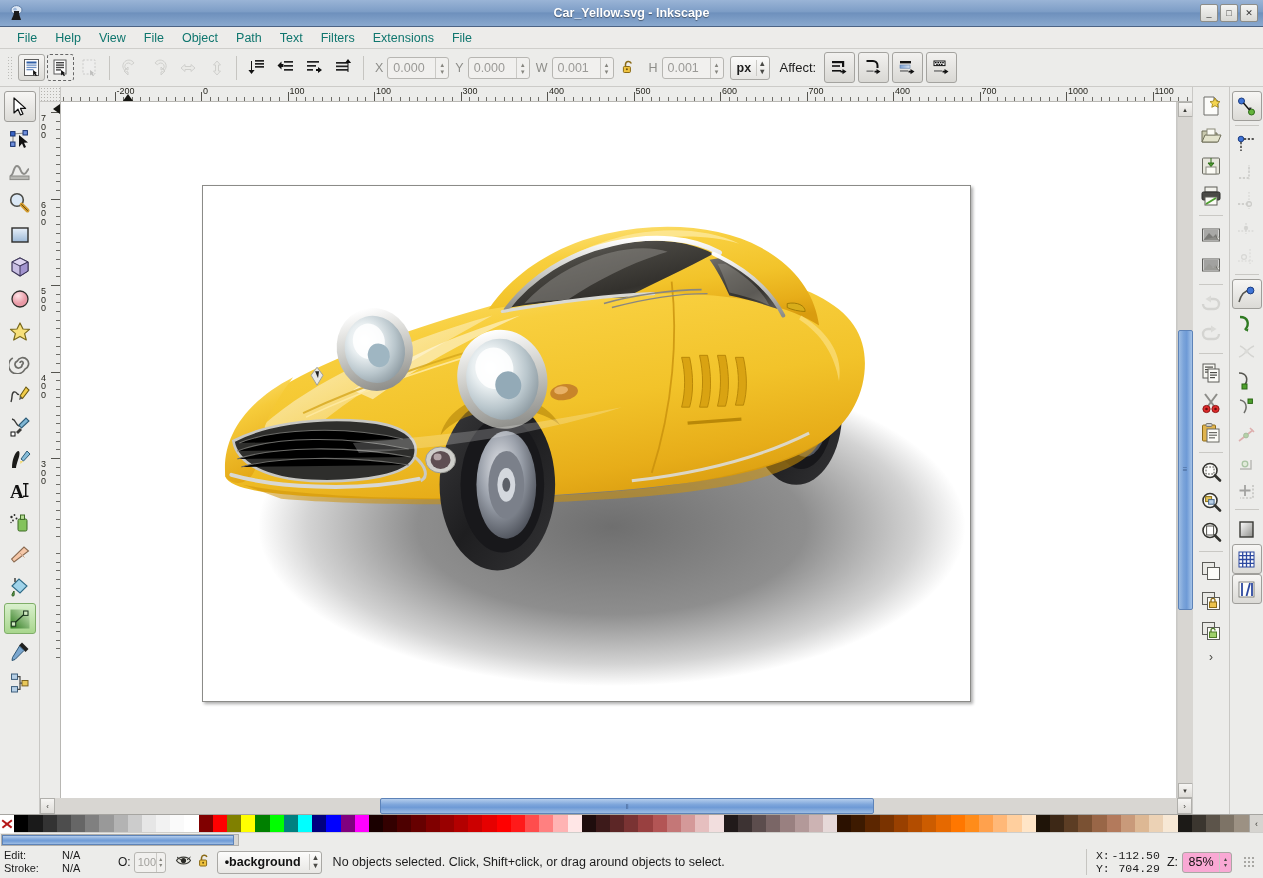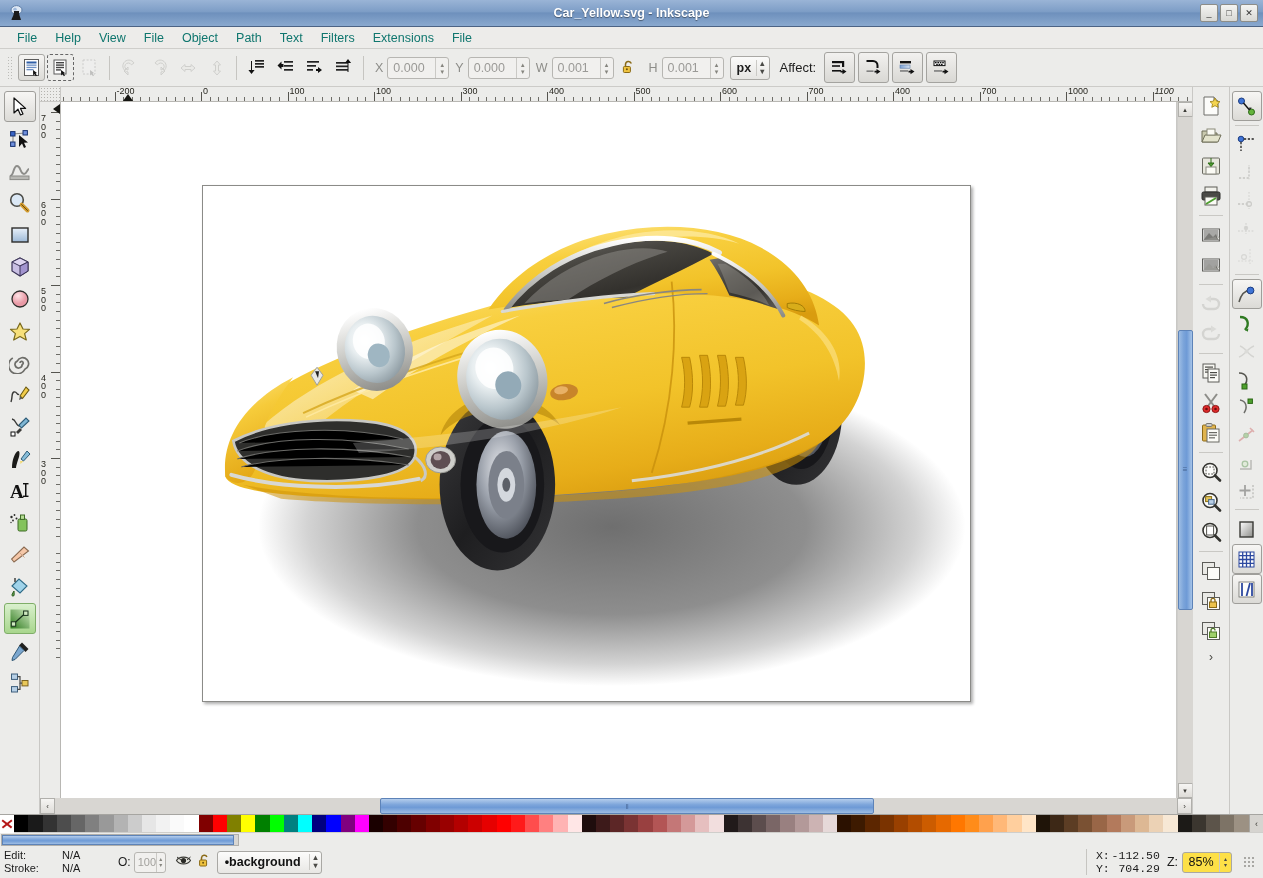--- a/index.html
+++ b/index.html
@@ -218,21 +218,21 @@
     font-size: 12.5px; font-weight: bold; color: #121212; }
   .layersel .updown { font-size: 8px; line-height: 8px; color: #4a4a46; border-left: 1px solid #cac9c5; padding-left: 4px; }
   .statusmsg { font-size: 12.5px; color: #1c1c1c; margin-left: 11px; white-space: nowrap; }
   .coords { margin-left: auto; display: flex; align-items: center; gap: 7px; padding-right: 4px; border-left: 1px solid #c6c5c1; padding-left: 9px;}
   .coords .xy { display:flex; flex-direction: column; font-family: "Liberation Mono", monospace; font-size: 11.5px; color: #1c1c1c; line-height: 13px; }
   .coords .xy .r { display:flex; gap: 2px;}
   .coords .xy .lbl { width: 12px; }
   .coords .xy .num { width: 50px; text-align: right; }
   .zbox { display: flex; align-items: center; gap: 4px; }
   .zbox .zl { font-size: 12.5px; color: #1c1c1c; }
-  .zspin { width: 50px; height: 21px; background: #fde047; border: 1px solid #a9a8a4; border-radius: 3px;
+  .zspin { width: 50px; height: 21px; background: #f9a8d4; border: 1px solid #a9a8a4; border-radius: 3px;
     display: flex; align-items: center; font-size: 12.5px; color: #121212; }
   .zspin .val { flex: 1; text-align: center; }
   .zspin .arrows { width: 12px; border-left: 1px solid #cac9c5; height: 100%;
      display:flex;flex-direction:column;align-items:center;justify-content:center;font-size:6px;line-height:6px;color:#4a4a46;}
   .resizer { width: 12px; height: 12px; margin-left: 4px;
     background-image: radial-gradient(#a8a7a3 38%, transparent 39%); background-size: 4px 4px; }
 </style>
 </head>
 <body>
 
@@ -739,21 +739,21 @@
             <div class="tickS" style="left: 1013.65px;"></div>
             <div class="tickS" style="left: 1022.3px;"></div>
             <div class="tickS" style="left: 1030.95px;"></div>
             <div class="tickS" style="left: 1039.6px;"></div>
             <div class="tickS" style="left: 1048.25px;"></div>
             <div class="tickS" style="left: 1056.9px;"></div>
             <div class="tickS" style="left: 1065.55px;"></div>
             <div class="tickS" style="left: 1074.2px;"></div>
             <div class="tickS" style="left: 1082.85px;"></div>
             <div class="tickL" style="left: 1091.5px;"></div>
-            <div class="tlabel" style="left: 1091.5px; font-style: italic;">1100</div>
+            <div class="tlabel" style="left: 1091.5px;">1100</div>
             <div class="tickS" style="left: 1100.15px;"></div>
             <div class="tickS" style="left: 1108.8px;"></div>
             <div class="tickS" style="left: 1117.45px;"></div>
             <div class="tickS" style="left: 1126.1px;"></div>
             <div class="tickS" style="left: 1.6px;"></div>
             <div class="tickS" style="left: 10.25px;"></div>
             <div class="tickS" style="left: 18.9px;"></div>
             <div class="tickS" style="left: 27.55px;"></div>
             <div class="tickS" style="left: 36.2px;"></div>
             <div class="tickS" style="left: 44.85px;"></div>
@@ -1451,20 +1451,21 @@
             <rect x="2.6" y="7" width="7" height="6" rx="1" fill="#efc33f" stroke="#8a6a16"></rect>
             <circle cx="6.1" cy="9.8" r="1" fill="#6b5210"></circle>
           </svg>
         </span>
         <div class="layersel">
           <span>•background</span>
           <span class="updown">▴<br>▾</span>
         </div>
       </div>
 
+      <div class="statusmsg">No objects selected. Click, Shift+click, or drag around objects to select.</div>
 
       <div class="coords">
         <div class="xy">
           <div class="r">
               <span class="lbl">X:</span>
               <span class="num">-112.50</span>
             </div>
           <div class="r">
               <span class="lbl">Y:</span>
               <span class="num">704.29</span>

